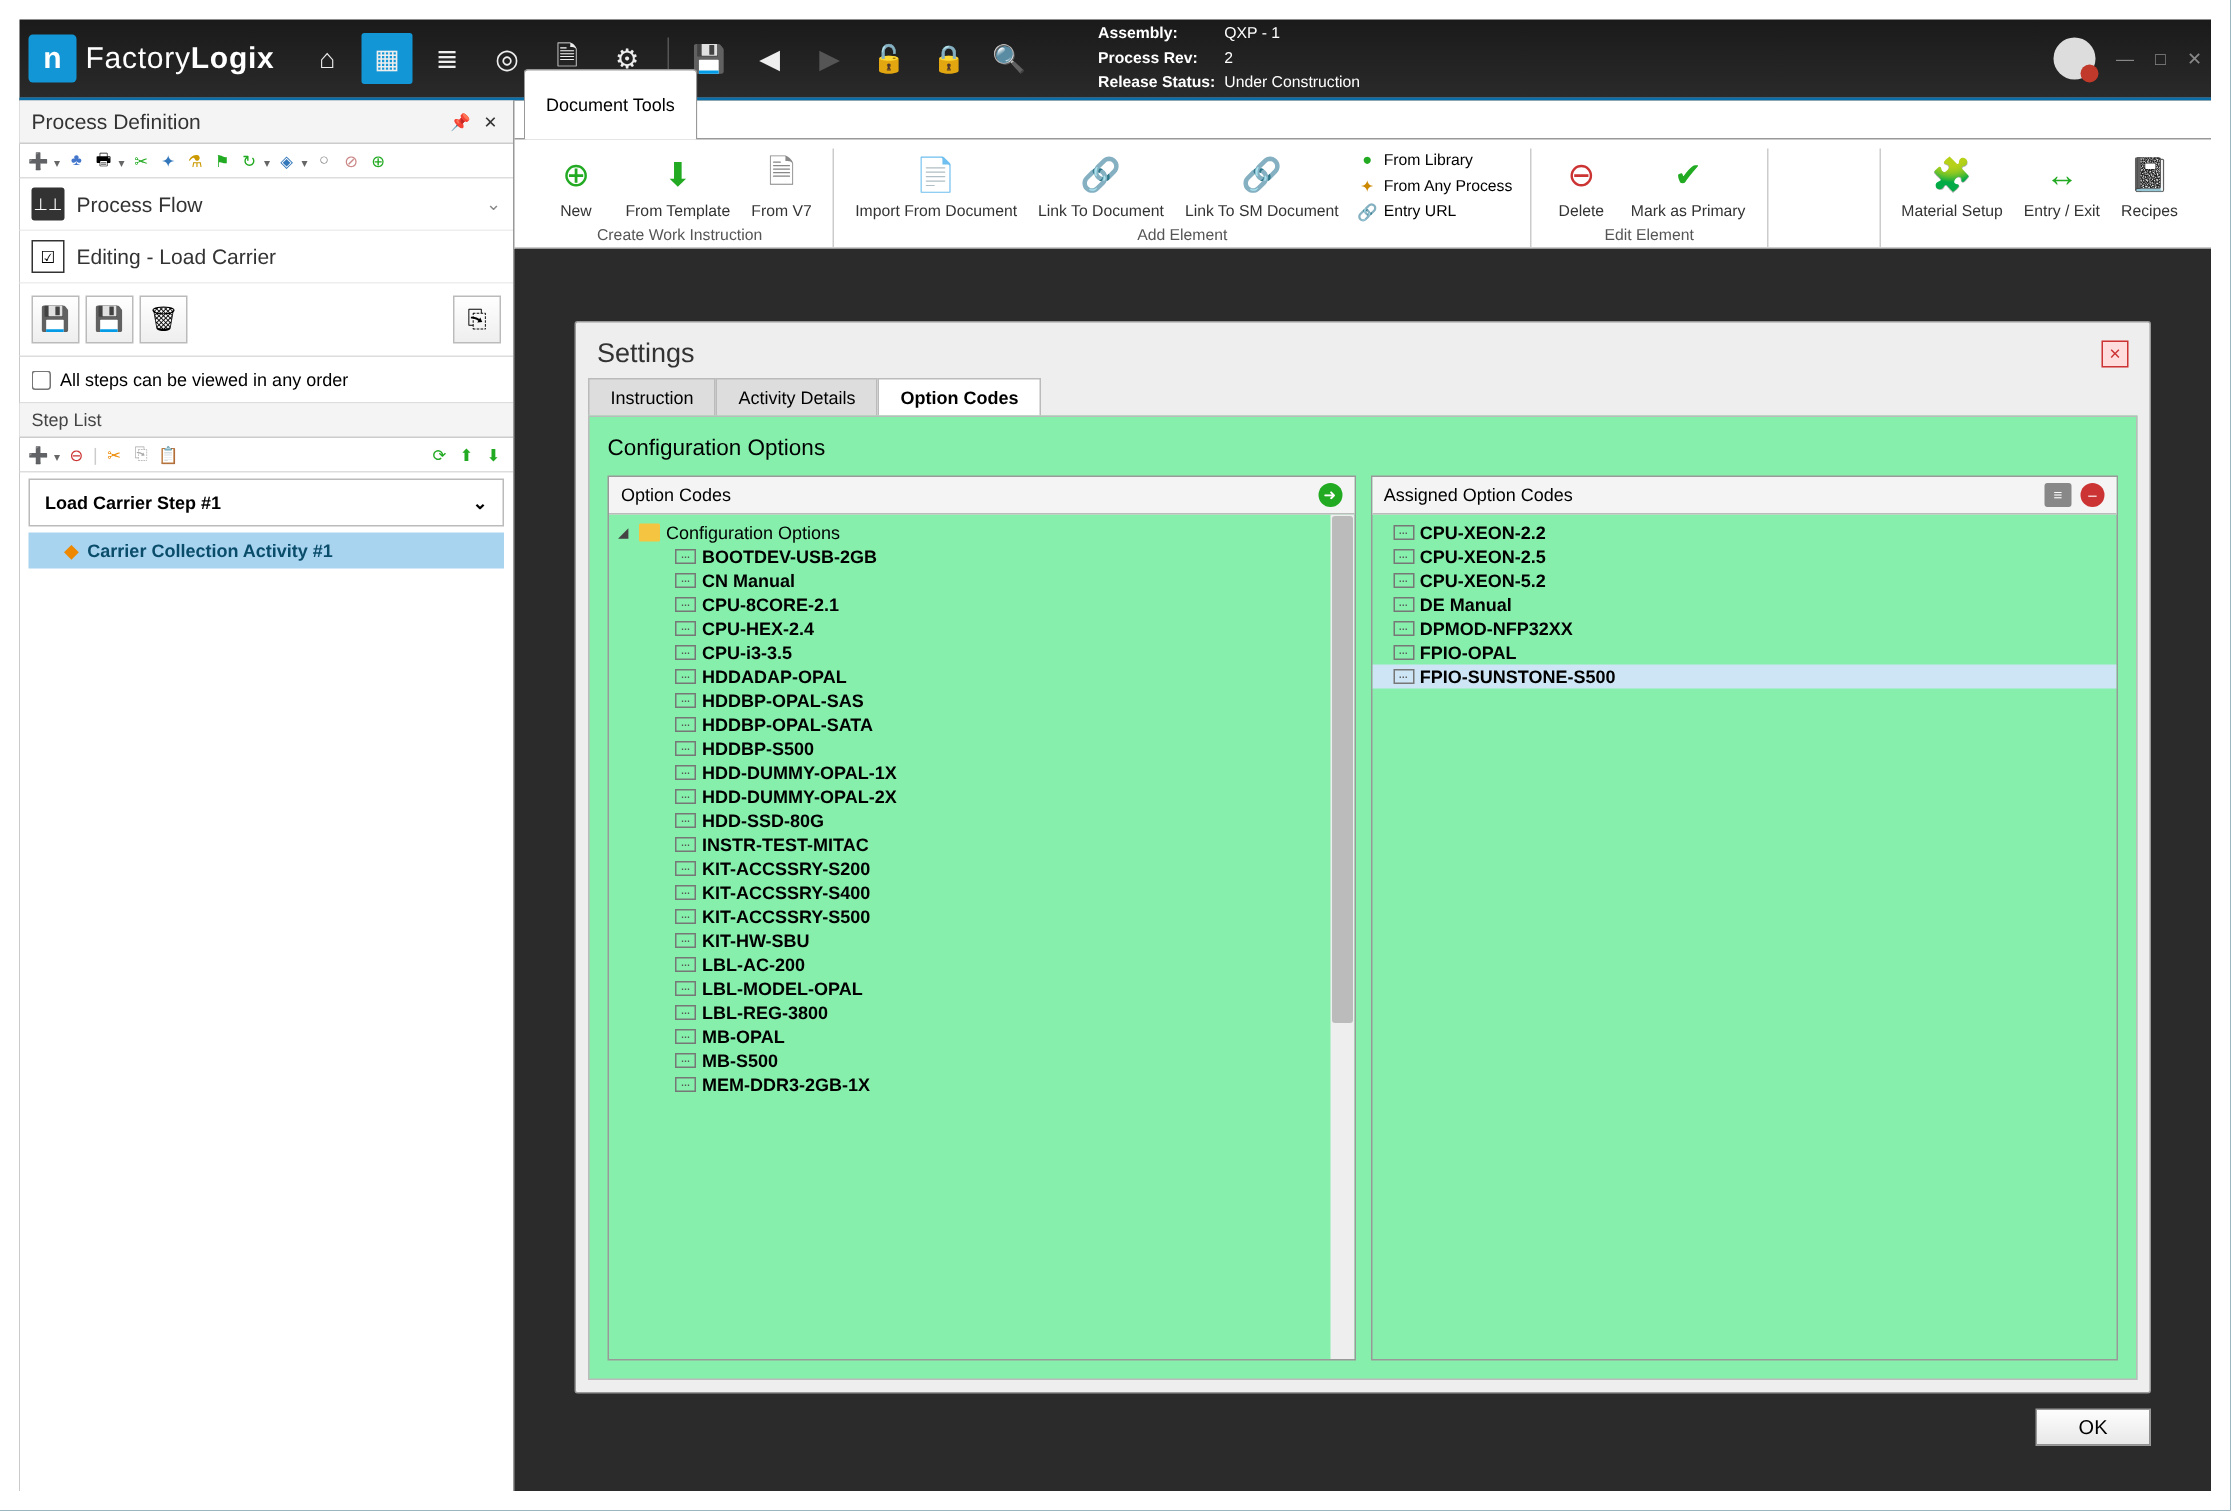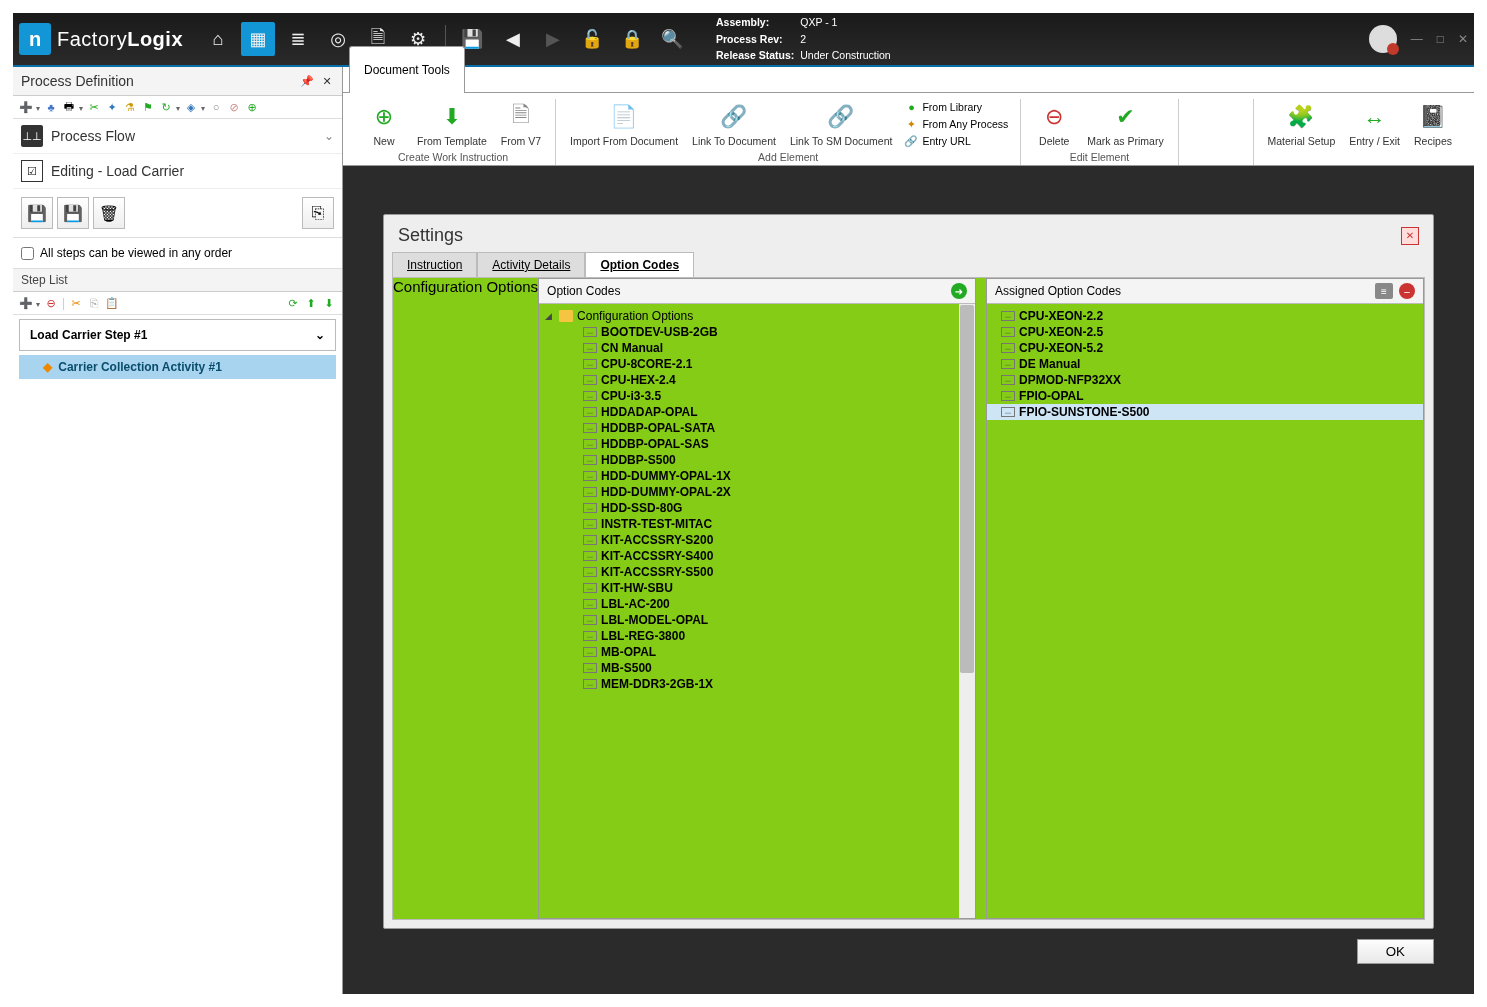--- a/index.html
+++ b/index.html
@@ -8,21 +8,21 @@
 
 
 .titlebar { height: 52px; background: linear-gradient(#1a1a1a,#2a2a2a); display: flex; align-items: center; color: #fff; padding: 0 6px; }
 .logo-box { width: 32px; height: 32px; background: #1296d6; border-radius: 3px; display: flex; align-items: center; justify-content: center; font-size: 20px; font-weight: bold; margin-right: 6px; }
 .brand { font-size: 20px; font-weight: 200; letter-spacing: 0.5px; margin-right: 18px; }
 .brand b { font-weight: 600; }
 .tbar-icons { display: flex; gap: 6px; align-items: center; }
 .tbar-icon { width: 34px; height: 34px; display: flex; align-items: center; justify-content: center; border-radius: 2px; cursor: pointer; font-size: 18px; color: #eee; }
 .tbar-icon.active { background: #1296d6; }
 .tbar-sep { width: 1px; height: 28px; background: #555; margin: 0 4px; }
-.assembly-info { margin-left: 24px; font-size: 10.5px; line-height: 1.4; }
+.assembly-info { margin-left: 40px; font-size: 10.5px; line-height: 1.4; }
 .assembly-info td:first-child { font-weight: 600; padding-right: 4px; }
 .win-controls { margin-left: auto; display: flex; gap: 14px; align-items: center; color: #888; }
 .avatar-ic { width: 28px; height: 28px; background: #ddd; border-radius: 50%; position: relative; }
 .avatar-ic::after { content: ''; position: absolute; bottom: -2px; right: -2px; width: 12px; height: 12px; background: #c0392b; border-radius: 50%; }
 
 
 .main-row { flex: 1; display: flex; background: #2b2b2b; border-top: 2px solid #0a6ea8; }
 
 
 .sidebar { width: 330px; background: #fff; display: flex; flex-direction: column; border-right: 1px solid #999; }
@@ -59,23 +59,23 @@
 .rlist-ic { width: 14px; height: 14px; display: flex; align-items: center; justify-content: center; font-size: 11px; }
 .ribbon-label { font-size: 10.5px; color: #555; text-align: left; margin-top: 2px; }
 .ribbon .rspacer { flex: 1; }
 
 .workspace { flex: 1; background: #2b2b2b; padding: 48px 40px 30px; display: flex; flex-direction: column; justify-content: center; }
 .settings-panel { background: #eee; border: 1px solid #999; flex: 1; display: flex; flex-direction: column; border-radius: 2px; }
 .settings-hdr { padding: 10px 14px 6px; display: flex; justify-content: space-between; align-items: center; }
 .settings-title { font-size: 18px; font-weight: 300; color: #333; }
 .close-x { width: 18px; height: 18px; border: 1px solid #c33; color: #c33; display: flex; align-items: center; justify-content: center; font-size: 10px; cursor: pointer; background: #fdd; }
 .settings-tabs { display: flex; padding-left: 8px; }
-.stab { padding: 5px 14px; background: #ddd; border: 1px solid #bbb; font-size: 12px; cursor: pointer; border-bottom: none; text-decoration: underline; }
+.stab { padding: 5px 14px; background: #ddd; border: 1px solid #bbb; font-size: 12px; cursor: pointer; border-bottom: none; }
 .stab.active { background: #fff; font-weight: 600; }
-.settings-body { background: #84cc16; flex: 1; margin: 0 8px 8px; border: 1px solid #bbb; display: flex; }
+.settings-body { background: #86efac; flex: 1; margin: 0 8px 8px; border: 1px solid #bbb; padding: 12px; display: flex; flex-direction: column; }
 .sbody-title { font-size: 15px; font-weight: 300; margin-bottom: 10px; }
 .two-col { display: flex; gap: 10px; flex: 1; }
 .col-panel { border: 1px solid #999; flex: 1; display: flex; flex-direction: column; }
 .col-hdr { background: #f4f4f4; border-bottom: 1px solid #bbb; padding: 4px 8px; display: flex; justify-content: space-between; align-items: center; }
 .col-hdr-ics { display: flex; gap: 6px; }
 .circ-ic { width: 16px; height: 16px; border-radius: 50%; display: flex; align-items: center; justify-content: center; font-size: 10px; color: #fff; cursor: pointer; }
 .tree-body { flex: 1; overflow-y: auto; padding: 4px 0; position: relative; }
 .tree-scrollbar { position: absolute; right: 0; top: 0; bottom: 0; width: 16px; background: #eee; }
 .tree-scrollbar-thumb { background: #bbb; width: 14px; margin: 1px; height: 60%; border-radius: 2px; }
 .tree-row { display: flex; align-items: center; gap: 4px; padding: 1px 6px; cursor: pointer; }
@@ -352,25 +352,25 @@
                     <div class="tree-row leaf">
                       <span class="leaf-ic">⋯</span>
                       <span>CPU-i3-3.5</span>
                     </div>
                     <div class="tree-row leaf">
                       <span class="leaf-ic">⋯</span>
                       <span>HDDADAP-OPAL</span>
                     </div>
                     <div class="tree-row leaf">
                       <span class="leaf-ic">⋯</span>
+                      <span>HDDBP-OPAL-SAS</span>
+                    </div>
+                    <div class="tree-row leaf">
+                      <span class="leaf-ic">⋯</span>
                       <span>HDDBP-OPAL-SATA</span>
-                    </div>
-                    <div class="tree-row leaf">
-                      <span class="leaf-ic">⋯</span>
-                      <span>HDDBP-OPAL-SAS</span>
                     </div>
                     <div class="tree-row leaf">
                       <span class="leaf-ic">⋯</span>
                       <span>HDDBP-S500</span>
                     </div>
                     <div class="tree-row leaf">
                       <span class="leaf-ic">⋯</span>
                       <span>HDD-DUMMY-OPAL-1X</span>
                     </div>
                     <div class="tree-row leaf">

